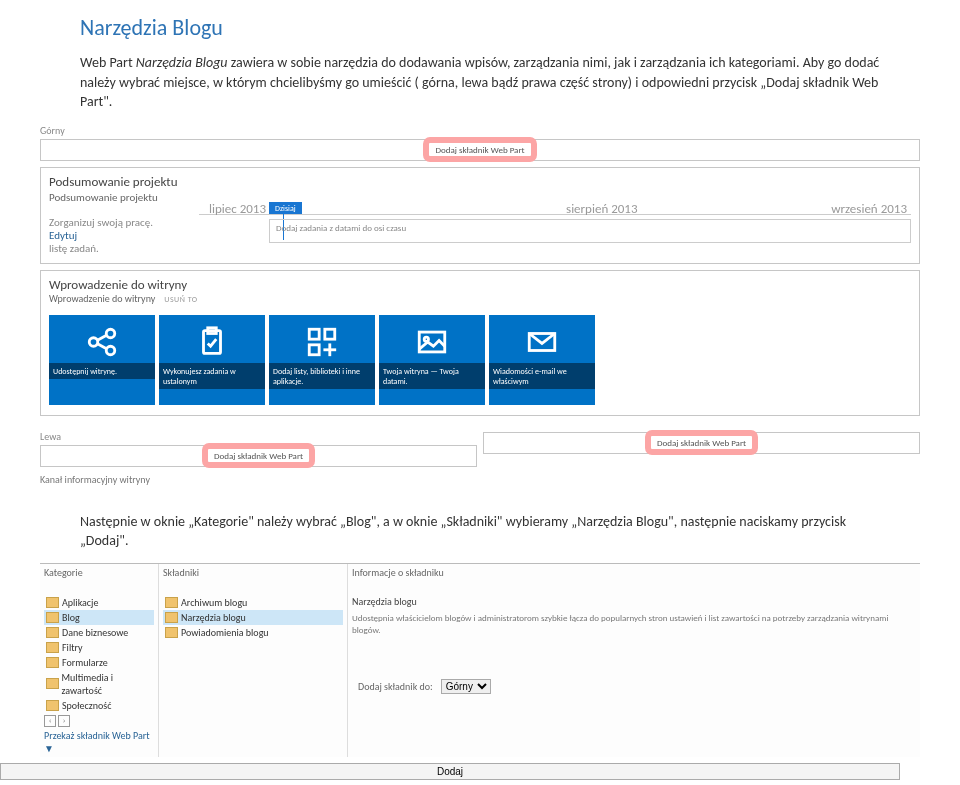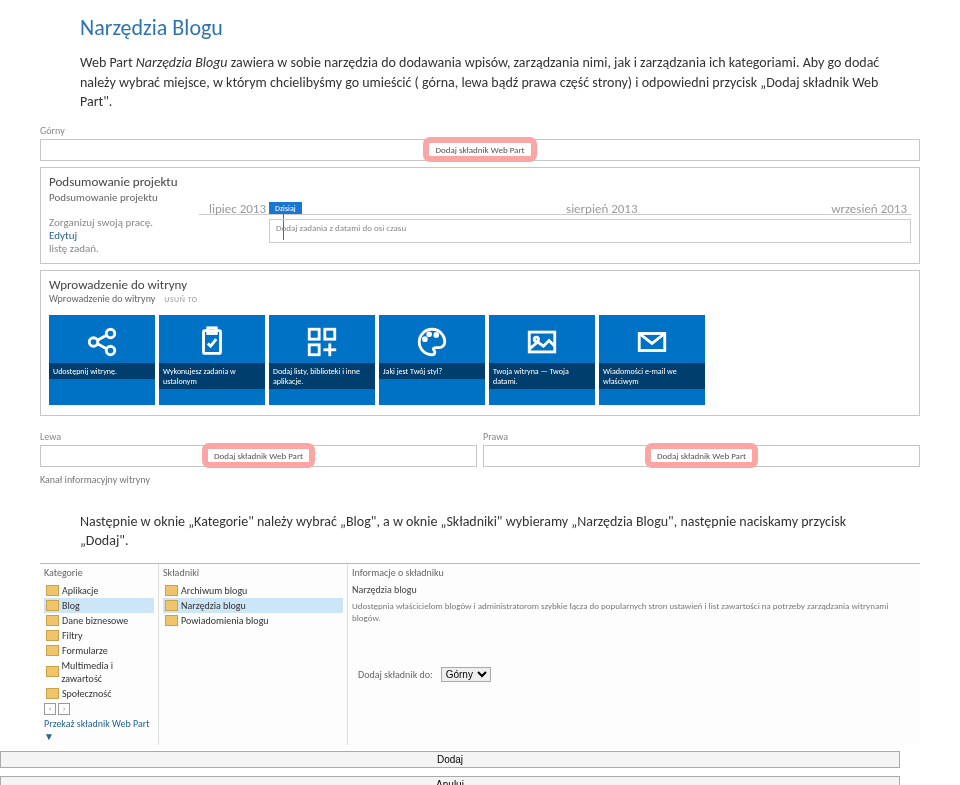--- a/index.html
+++ b/index.html
@@ -181,21 +181,21 @@
   .catcol {
     border-right: 1px solid #ddd;
     padding: 2px 4px;
   }
   .catcol.c1 { width: 110px; }
   .catcol.c2 { width: 180px; }
   .catcol.c3 { flex: 1; }
   .cat-title {
     color: #666;
     font-size: 10px;
-    margin-bottom: 4px;
+    margin-bottom: 16px;
   }
   .folder-row {
     display: flex;
     align-items: center;
     gap: 3px;
     padding: 1px 2px;
     cursor: default;
   }
   .folder-row.sel {
     background: #cde6f7;
@@ -319,31 +319,20 @@
               <rect x="3" y="14" width="7" height="7"></rect>
               <line x1="17.5" y1="13" x2="17.5" y2="22"></line>
               <line x1="13" y1="17.5" x2="22" y2="17.5"></line>
             </svg>
         </div>
         <div class="tile-caption">Dodaj listy, biblioteki i inne aplikacje.</div>
       </div>
       <div class="tile">
         <div class="tile-icon">
           <svg width="34" height="34" viewBox="0 0 24 24">
-              <path d="M12 3a9 9 0 1 0 0 18c1.5 0 2-1 2-2s-1-1-1-2 1-1 2-1h2a4 4 0 0 0 4-4c0-5-4-9-9-9z"></path>
-              <circle cx="7" cy="10" r="1"></circle>
-              <circle cx="10" cy="6.5" r="1"></circle>
-              <circle cx="15" cy="7" r="1"></circle>
-            </svg>
-        </div>
-        <div class="tile-caption">Jaki jest Twój styl?</div>
-      </div>
-      <div class="tile">
-        <div class="tile-icon">
-          <svg width="34" height="34" viewBox="0 0 24 24">
               <rect x="3" y="5" width="18" height="14"></rect>
               <circle cx="8" cy="10" r="1.5"></circle>
               <polyline points="3,17 9,12 13,15 17,11 21,15"></polyline>
             </svg>
         </div>
         <div class="tile-caption">Twoja witryna — Twoja datami.</div>
       </div>
       <div class="tile">
         <div class="tile-icon">
           <svg width="34" height="34" viewBox="0 0 24 24">
@@ -358,21 +347,20 @@
 
   <div class="lr-row">
     <div class="lr-col">
       <div class="gray-small">Lewa</div>
       <div class="zone-bar">
         <span class="add-wp">Dodaj składnik Web Part</span>
       </div>
       <div class="trunc-label">Kanał informacyjny witryny</div>
     </div>
     <div class="lr-col">
-      <div class="gray-small">Prawa</div>
       <div class="zone-bar">
         <span class="add-wp">Dodaj składnik Web Part</span>
       </div>
     </div>
   </div>
 </div>
 
 <div class="doc-section">
   <p class="doc-para">Następnie w oknie „Kategorie" należy wybrać „Blog", a w oknie „Składniki" wybieramy „Narzędzia Blogu", następnie naciskamy przycisk „Dodaj".</p>
 </div>

